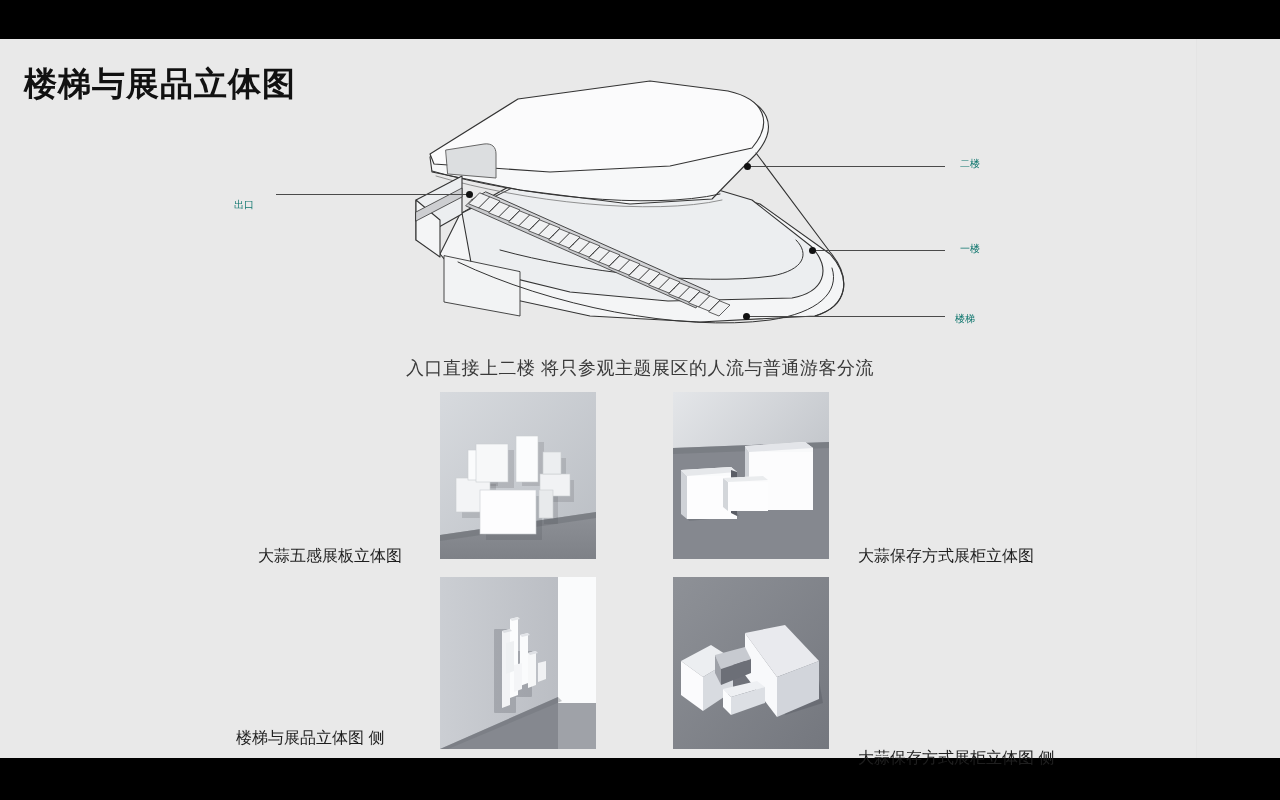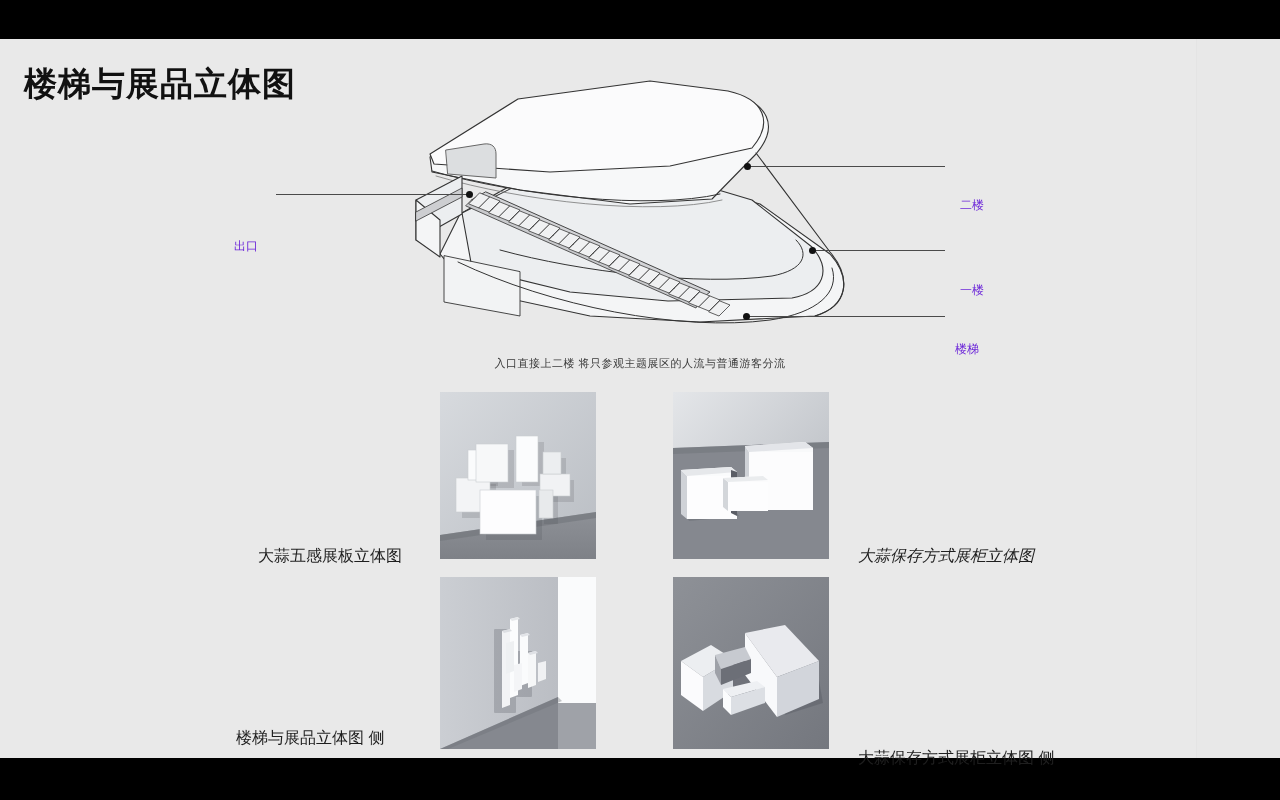--- a/index.html
+++ b/index.html
@@ -36,23 +36,22 @@
   
   #diagram-wrap {
     position: absolute; left: 400px; top: 15px;
     width: 520px; height: 270px;
   }
   #diagram-svg { display:block; width: 520px; height: 270px; }
 
   
   .callout {
     position: absolute;
-    font-size: 12px; color: #6d28d9; white-space: nowrap;
+    font-size: 10px; color: #0f766e; white-space: nowrap;
     line-height: 1;
-    margin-top: 40px;
   }
   .callout.left  { text-align: right; }
   .leader {
     position: absolute; height: 0;
     border-top: 1px solid #4a4a4a;
   }
   .dot {
     position: absolute; width: 7px; height: 7px;
     background: #111; border-radius: 50%;
   }
@@ -62,43 +61,43 @@
   #dot-exit   { left: 466px; top: 152px; }
 
   #cl-f2      { left: 960px; top: 120px; }
   #ld-f2      { left: 750px; top: 127px; width: 195px; }
   #dot-f2     { left: 744px; top: 124px; }
 
   #cl-f1      { left: 960px; top: 205px; }
   #ld-f1      { left: 815px; top: 211px; width: 130px; }
   #dot-f1     { left: 809px; top: 208px; }
 
-  #cl-stairs  { left: 955px; top: 264px; }
+  #cl-stairs  { left: 955px; top: 275px; }
   #ld-stairs  { left: 749px; top: 277px; width: 196px; }
   #dot-stairs { left: 743px; top: 274px; }
 
   #caption-main {
     position: absolute; left: 0; top: 317px; width: 1280px;
-    text-align: center; font-size: 11px; color: #3a3a3a; letter-spacing: .5px;
+    text-align: center; font-size: 18px; color: #3a3a3a; letter-spacing: .5px;
   }
 
   
   .thumb { position: absolute; overflow: hidden; background: #bfc2c7; }
   .thumb svg { display: block; width: 100%; height: 100%; }
   #thumb-0 { left: 440px; top: 353px; width: 156px; height: 167px; }
   #thumb-1 { left: 673px; top: 353px; width: 156px; height: 167px; }
   #thumb-2 { left: 440px; top: 538px; width: 156px; height: 172px; }
   #thumb-3 { left: 673px; top: 538px; width: 156px; height: 172px; }
 
   .thumb-caption {
     position: absolute; font-size: 16px; color: #1f1f1f; white-space: nowrap;
     line-height: 1;
   }
   #cap-0 { left: 258px; top: 509px; }
-  #cap-1 { left: 858px; top: 509px; font-style: italic; }
+  #cap-1 { left: 858px; top: 509px; }
   #cap-2 { left: 236px; top: 691px; }
   #cap-3 { left: 858px; top: 691px; margin-top: 20px; }
 </style>
 </head>
 <body>
 
 <div id="stage">
 
   <div class="letterbox top"></div>
   <div class="letterbox bottom"></div>

